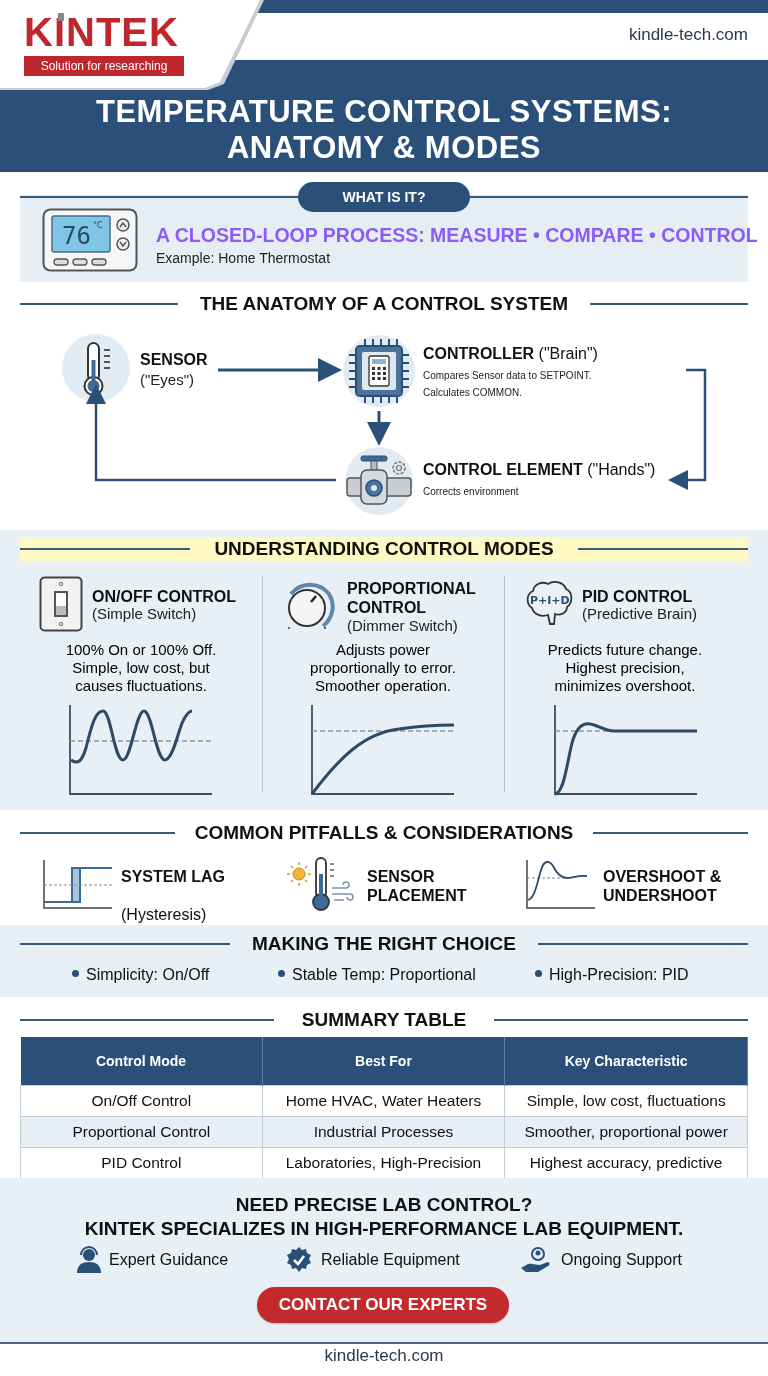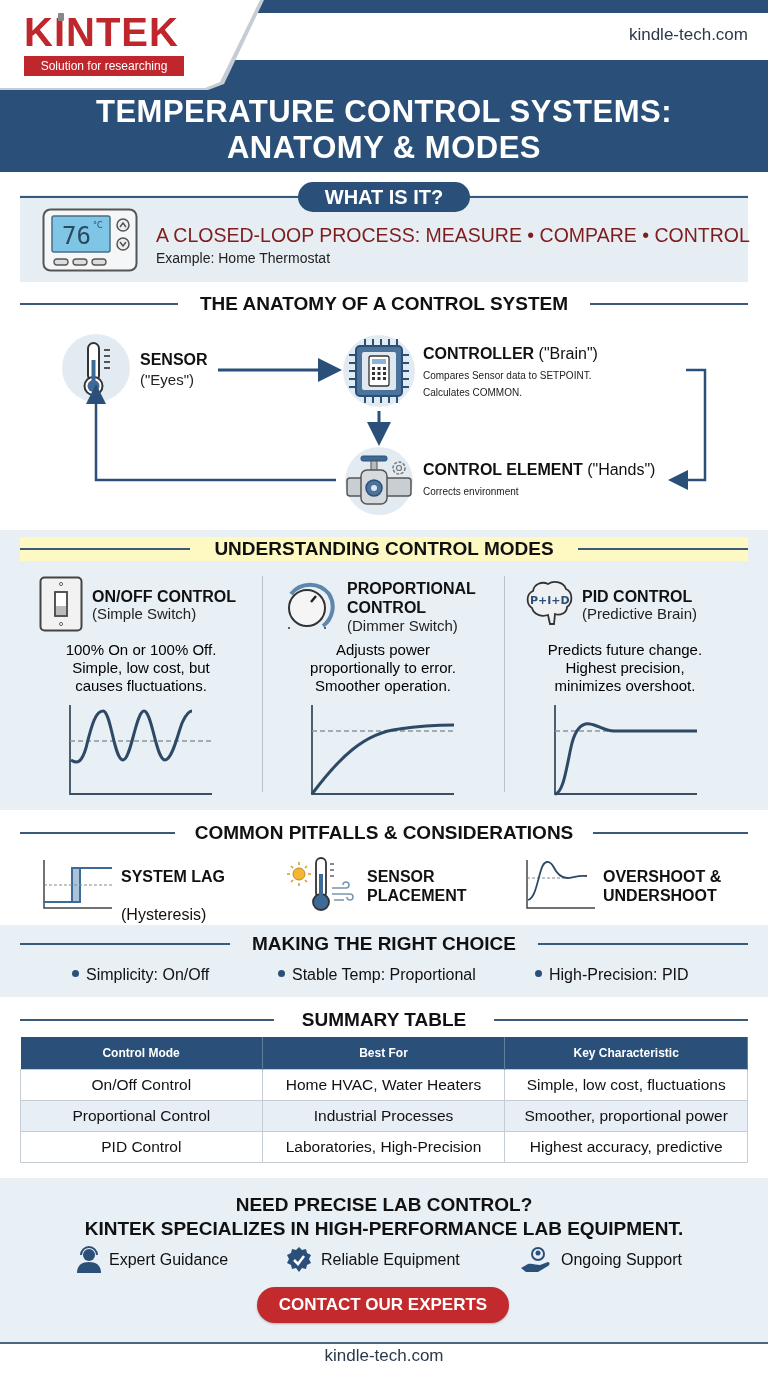--- a/index.html
+++ b/index.html
@@ -15,23 +15,23 @@
      clip-path: polygon(0 0, 264px 0, 224px 84px, 208px 90px, 0 90px); }
   .logo-text { position: absolute; left: 24px; top: 10px; font-size: 40px; font-weight: 700; color: #c0272d; letter-spacing: 1px; font-family: "Liberation Sans", sans-serif; line-height: 44px; }
   .logo-dot { position: absolute; left: 58px; top: 13px; width: 6px; height: 8px; background: #888; border-radius: 1px; }
   .logo-tag { position: absolute; left: 24px; top: 56px; width: 160px; height: 20px; background: #c0272d; color: #fff; font-size: 12px; line-height: 20px; text-align: center; }
   .site-top { position: absolute; right: 20px; top: 25px; font-size: 17px; color: #2a3a4a; }
   .main-title { position: absolute; left: 0; top: 94px; width: 768px; text-align: center; color: #fff; font-weight: 700; font-size: 31px; line-height: 36px; letter-spacing: 0.5px; }
 
   
   .whatis { position: absolute; left: 20px; top: 195px; width: 728px; height: 87px; background: #e6eef4; }
   .whatis-line { position: absolute; left: 20px; top: 196px; width: 728px; height: 2px; background: #34597e; }
-  .pill { position: absolute; left: 298px; top: 182px; width: 172px; height: 30px; background: #2a5079; color: #fff; border-radius: 15px; text-align: center; font-weight: 700; font-size: 20px; line-height: 30px; }
+  .pill { position: absolute; left: 298px; top: 182px; width: 172px; height: 30px; background: #2a5079; color: #fff; border-radius: 15px; text-align: center; font-weight: 700; font-size: 14px; line-height: 30px; }
   .thermostat { position: absolute; left: 42px; top: 208px; width: 96px; height: 64px; }
-  .whatis-headline { position: absolute; left: 156px; top: 224px; font-size: 19.5px; font-weight: 400; color: #7f1d1d; white-space: nowrap; }
+  .whatis-headline { position: absolute; left: 156px; top: 224px; font-size: 19.5px; font-weight: 700; color: #8b5cf6; white-space: nowrap; }
   .whatis-sub { position: absolute; left: 156px; top: 250px; font-size: 14px; color: #222; }
 
   
   .sec-head { position: absolute; left: 20px; width: 728px; height: 24px; }
   .sec-head .rule { position: absolute; top: 11px; height: 1.5px; background: #3b5a7a; }
   .sec-head .label { position: absolute; left: 0; width: 728px; text-align: center; font-weight: 700; font-size: 19px; line-height: 24px; color: #111; }
 
   
   .icon-circle { position: absolute; border-radius: 50%; background: #e3ebf2; }
   .anat-title { position: absolute; font-weight: 700; font-size: 16px; color: #111; }
@@ -50,21 +50,21 @@
   .pit-title { position: absolute; font-weight: 700; font-size: 16px; line-height: 19px; color: #111; }
   .pit-sub { font-weight: 400; margin-top: 19px; }
 
   
   .choice-band { position: absolute; left: 0; top: 925px; width: 768px; height: 72px; background: #e8eff5; }
   .bullet { position: absolute; top: 966px; font-size: 16px; color: #111; }
   .bullet::before { content: ""; display: inline-block; width: 7px; height: 7px; border-radius: 50%; background: #2a5079; margin-right: 7px; vertical-align: middle; position: relative; top: -2px; }
 
   
   table.summary { position: absolute; left: 20px; top: 1037px; width: 728px; border-collapse: collapse; font-size: 15.5px; }
-  table.summary th { background: #2a5079; color: #fff; font-weight: 700; height: 32px; border-right: 1px solid #5f7f9f; font-size: 12px; }
+  table.summary th { background: #2a5079; color: #fff; font-weight: 700; height: 48px; border-right: 1px solid #5f7f9f; font-size: 14px; }
   table.summary td { height: 31px; text-align: center; border: 1px solid #c4ccd4; color: #111; }
   table.summary tr.alt td { background: #e7eef5; }
   table.summary col.c1 { width: 242px; } table.summary col.c2 { width: 243px; } table.summary col.c3 { width: 243px; }
 
   
   .cta-band { position: absolute; left: 0; top: 1178px; width: 768px; height: 166px; background: #e8eff5; border-bottom: 2px solid #4d6680; }
   .cta-head { position: absolute; left: 0; top: 1193px; width: 768px; text-align: center; font-weight: 700; font-size: 19px; line-height: 24px; color: #111; }
   .feat { position: absolute; top: 1246px; font-size: 16px; color: #111; height: 28px; line-height: 28px; }
   .feat svg { position: absolute; left: 0; top: 0; }
   .feat span { position: absolute; white-space: nowrap; }

